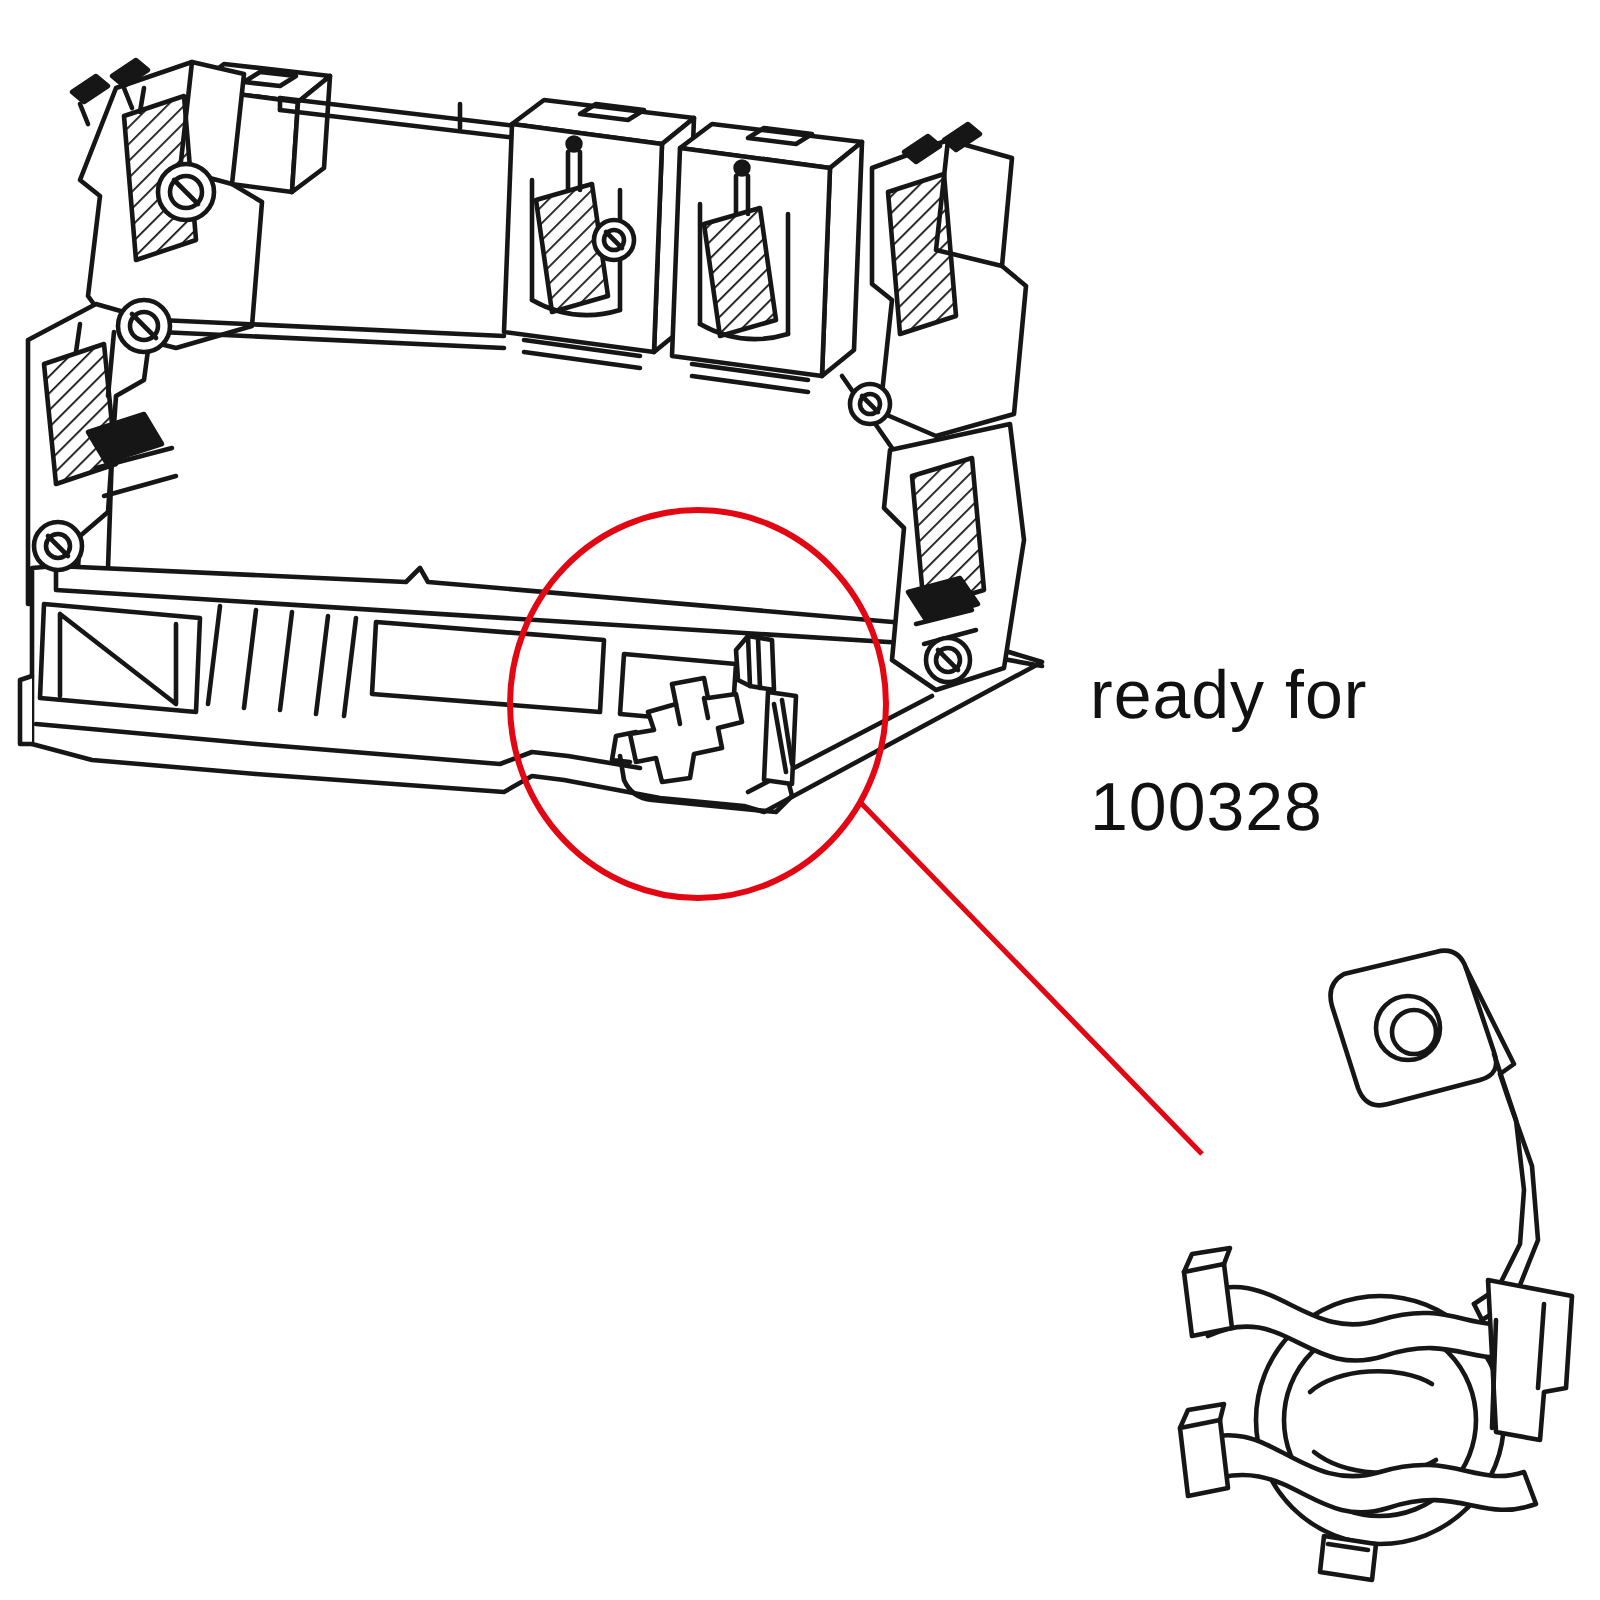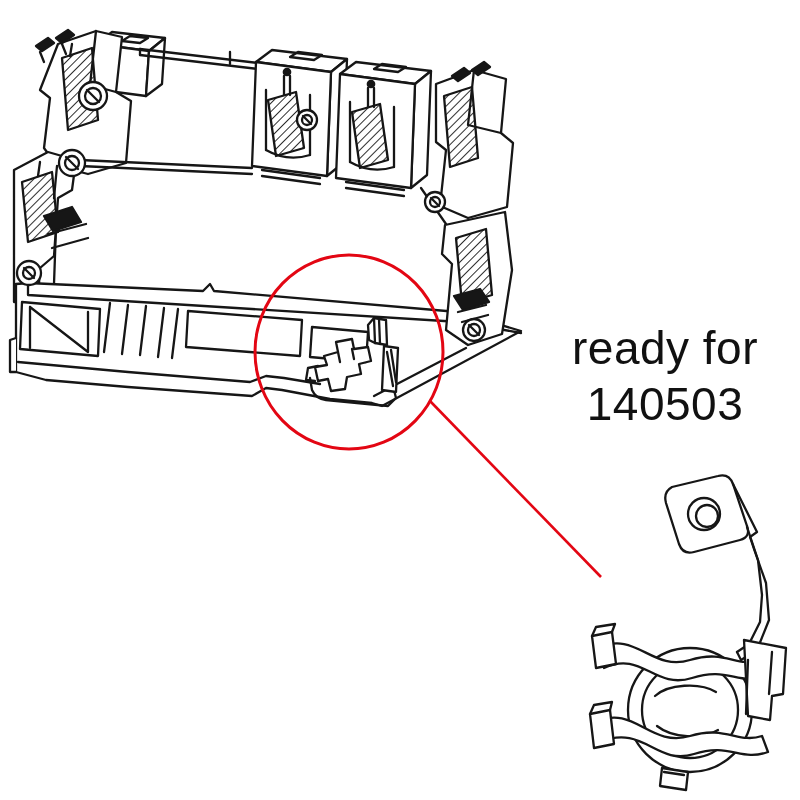--- a/index.html
+++ b/index.html
@@ -12,23 +12,22 @@
     position:relative;
     width:800px;height:800px;
     background:var(--bg);
     overflow:hidden;
     font-family:"Liberation Sans", sans-serif;
   }
   .drawing-svg{position:absolute;left:0;top:0;}
   .annotation{
     position:absolute;
     left:545px;top:320px;width:240px;
-    text-align:center;
     color:#111;
-    font-size:46px;
+    font-size:34px;
     line-height:56px;
     letter-spacing:0.5px;
     white-space:nowrap;
   }
 </style>
 </head>
 <body>
 
 <div class="canvas">
 
@@ -214,16 +213,16 @@
         <path d="M744,640 L786,648 L783,694 L772,696 L770,720 L748,716 Z" fill="#fff"></path>
         <path d="M772,652 L769,694 M748,660 L746,714"></path>
         <path d="M662,768 L688,772 L686,790 L660,786 Z" fill="#fff"></path>
         <path d="M664,772 L684,775"></path>
       </g>
     </g>
   </svg>
 
   <div class="annotation">
     <div>ready for</div>
-    <div>140503</div>
+    <div>100328</div>
   </div>
 
 </div>
 
 </body></html>

